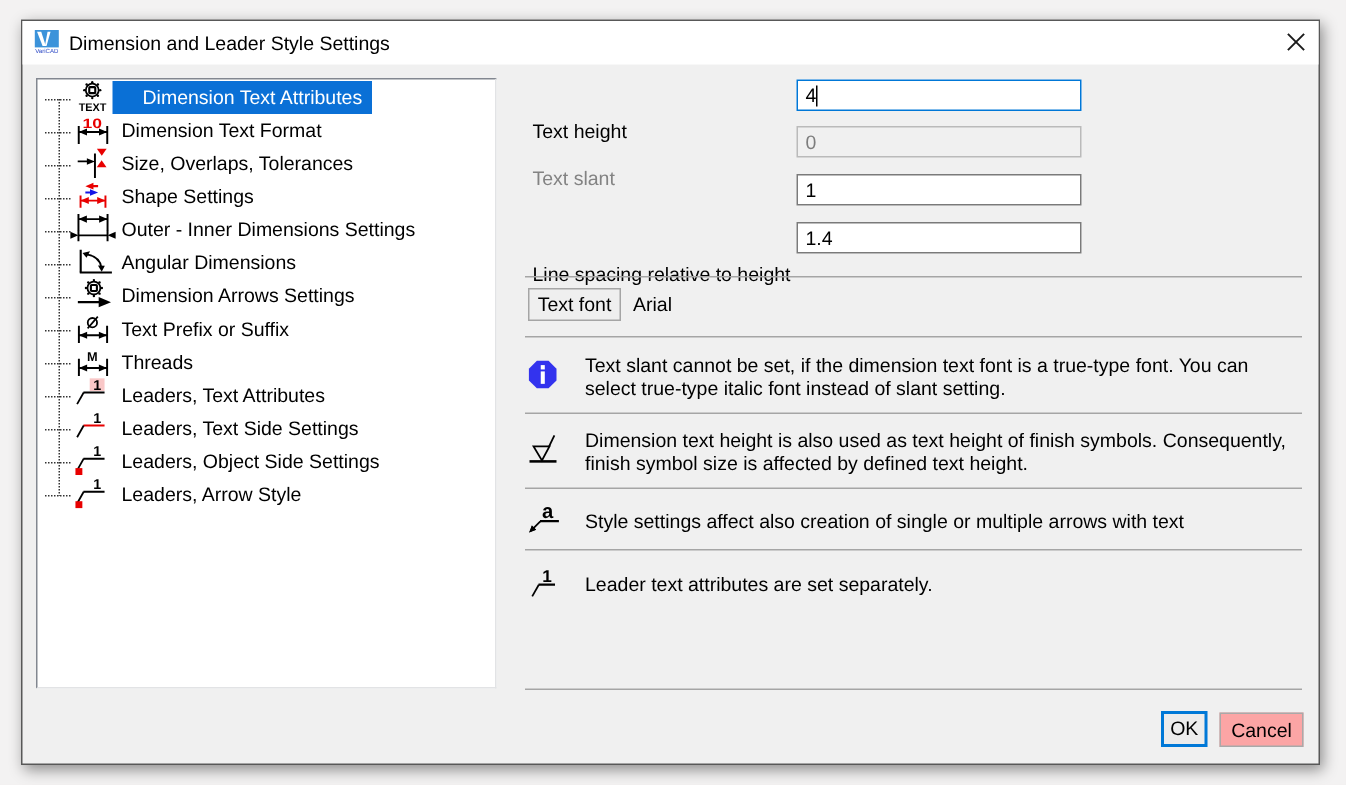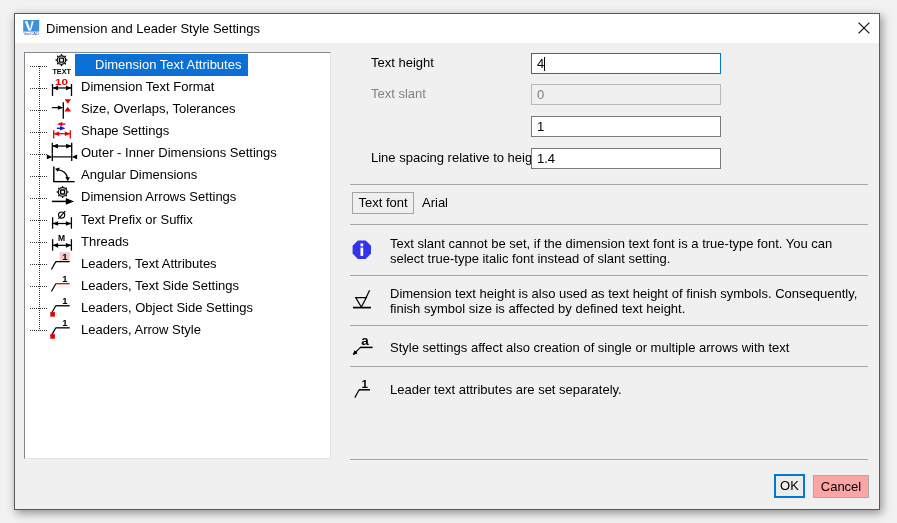--- a/index.html
+++ b/index.html
@@ -5,21 +5,21 @@
  font-family:"Liberation Sans",sans-serif;-webkit-font-smoothing:antialiased;}
 #dlg{position:absolute;left:14px;top:13px;width:864px;height:495px;background:#f0f0f0;
  border:1px solid #585858;box-shadow:2px 3px 9px rgba(0,0,0,.42);}
 #tb{position:absolute;left:0;top:0;width:864px;height:29px;background:#fff;}
 #title{position:absolute;left:31px;top:0;height:16px;line-height:29px;font-size:13px;color:#000;}
 #ov{position:absolute;left:0;top:0;pointer-events:none;}
 #tree{position:absolute;left:9px;top:38px;width:305px;height:405px;background:#fff;
  border-top:1px solid #828790;border-left:1px solid #828790;border-right:1px solid #e2e3e5;border-bottom:1px solid #e2e3e5;}
 .trow{position:absolute;left:66px;height:22px;line-height:22px;font-size:13px;color:#000;white-space:nowrap;}
 .sel{position:absolute;left:60px;height:22px;line-height:22px;font-size:13px;color:#fff;background:#0a70d6;padding:0 7px 0 20px;white-space:nowrap;}
-.lab{position:absolute;left:356px;height:20px;line-height:20px;font-size:13px;white-space:nowrap;}
+.lab{position:absolute;left:340px;height:20px;line-height:20px;font-size:13px;white-space:nowrap;margin-top:25px;}
 .inp{position:absolute;left:516px;width:178px;height:19px;background:#fff;border:1px solid #7a7a7a;
  font-size:13px;line-height:19px;padding:0 5px;color:#000;}
 .inp.focus{border:1px solid #0077d7;}
 .inp.dis{background:#f0f0f0;border:1px solid #bababa;color:#7d7d7d;}
 .caret{display:inline-block;width:1px;height:14px;background:#000;vertical-align:-3px;}
 .sep{position:absolute;left:335px;width:518px;height:0;border-top:1px solid #a5a5a5;}
 #tfbtn{position:absolute;left:337px;top:178px;width:60px;height:20px;background:#efefef;border:1px solid #a5a5a5;
  text-align:center;line-height:20px;font-size:13px;}
 #arial{position:absolute;left:407px;top:178px;height:22px;line-height:22px;font-size:13px;}
 .itx{position:absolute;left:375px;font-size:13px;line-height:15.6px;color:#000;white-space:nowrap;}

